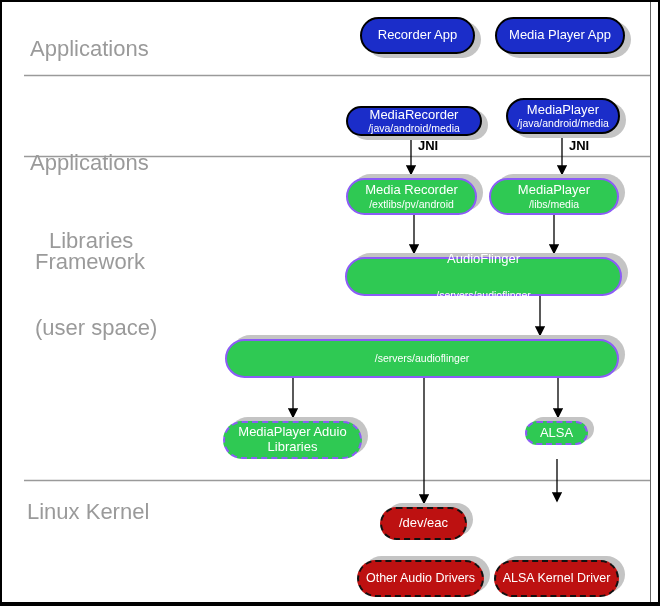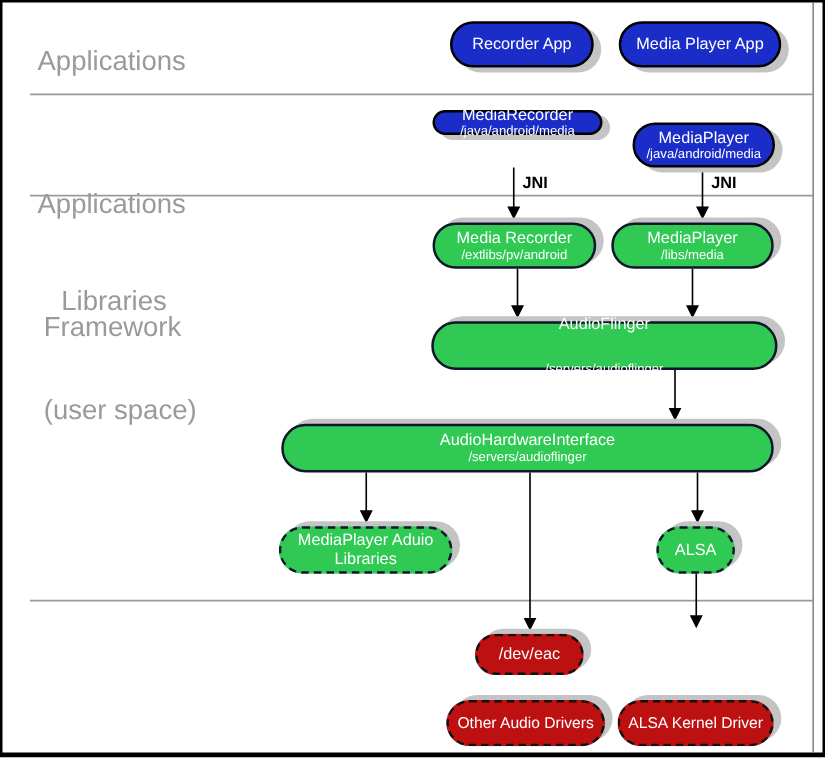--- a/index.html
+++ b/index.html
@@ -36,21 +36,21 @@
   .node .sub{font-size:10.5px;}
   .node .sub2{font-size:13px;}
   .node.small .title{font-size:12.5px;}
   .blue{
     background:var(--blue,#1b2dc9);
     border:2px solid #000;border-radius:19px;
     box-shadow:6px 4px 0 var(--shadow,#c4c4c4);
   }
   .green{
     background:var(--green,#2fc953);
-    border:2px solid #0f172a;border-radius:20px;
+    border:2px solid #8b5cf6;border-radius:20px;
     box-shadow:6px -4px 0 var(--shadow,#c4c4c4);
   }
   .green.dashed{border-style:dashed;}
   .red{
     background:var(--red,#bd1111);
     border:2px dashed #111;border-radius:19px;
     box-shadow:6px -4px 0 var(--shadow,#c4c4c4);
   }
   .jni{
     position:absolute;
@@ -93,32 +93,33 @@
   <div class="section-label" style="left:28px;top:91px;">
     <div>Applications</div>
     <div class="ind2">Framework</div>
   </div>
 
   <div class="section-label" style="left:33px;top:166px;line-height:29px;">
     <div class="ind1">Libraries</div>
     <div>(user space)</div>
   </div>
 
+  <div class="section-label" style="left:25px;top:496px;">Linux Kernel</div>
 
   <div class="jni" style="left:416px;top:136px;">JNI</div>
   <div class="jni" style="left:567px;top:136px;">JNI</div>
 
   <div class="node blue" style="left:358px;top:15px;width:115px;height:37px;">
     <span class="title">Recorder App</span>
   </div>
   <div class="node blue" style="left:493px;top:15px;width:130px;height:37px;">
     <span class="title">Media Player App</span>
   </div>
 
-  <div class="node blue" style="left:344px;top:86px;width:136px;height:20px;">
+  <div class="node blue" style="left:344px;top:104px;width:136px;height:30px;">
     <span class="title">MediaRecorder</span>
     <span class="sub">/java/android/media</span>
   </div>
   <div class="node blue" style="left:504px;top:96px;width:114px;height:36px;">
     <span class="title">MediaPlayer</span>
     <span class="sub">/java/android/media</span>
   </div>
 
   <div class="node green" style="left:344px;top:176px;width:131px;height:37px;">
     <span class="title">Media Recorder</span>
@@ -128,29 +129,28 @@
     <span class="title">MediaPlayer</span>
     <span class="sub">/libs/media</span>
   </div>
 
   <div class="node green" style="left:343px;top:255px;width:277px;height:39px;gap:22px;">
     <span class="title">AudioFlinger</span>
     <span class="sub">/servers/audioflinger</span>
   </div>
 
   <div class="node green" style="left:223px;top:337px;width:394px;height:39px;">
-    <span class="title">AudioHardwareInterface</span>
     <span class="sub">/servers/audioflinger</span>
   </div>
 
   <div class="node green dashed" style="left:221px;top:419px;width:139px;height:38px;">
     <span class="title">MediaPlayer Aduio</span>
     <span class="sub2">Libraries</span>
   </div>
-  <div class="node green dashed" style="left:523px;top:419px;width:63px;height:38px;">
+  <div class="node green dashed" style="left:523px;top:419px;width:63px;height:24px;">
     <span class="title">ALSA</span>
   </div>
 
   <div class="node red" style="left:378px;top:505px;width:87px;height:33px;">
     <span class="title">/dev/eac</span>
   </div>
   <div class="node red small" style="left:355px;top:558px;width:127px;height:37px;text-align:center;">
     <span class="title">Other Audio Drivers</span>
   </div>
   <div class="node red small" style="left:492px;top:558px;width:125px;height:37px;">

